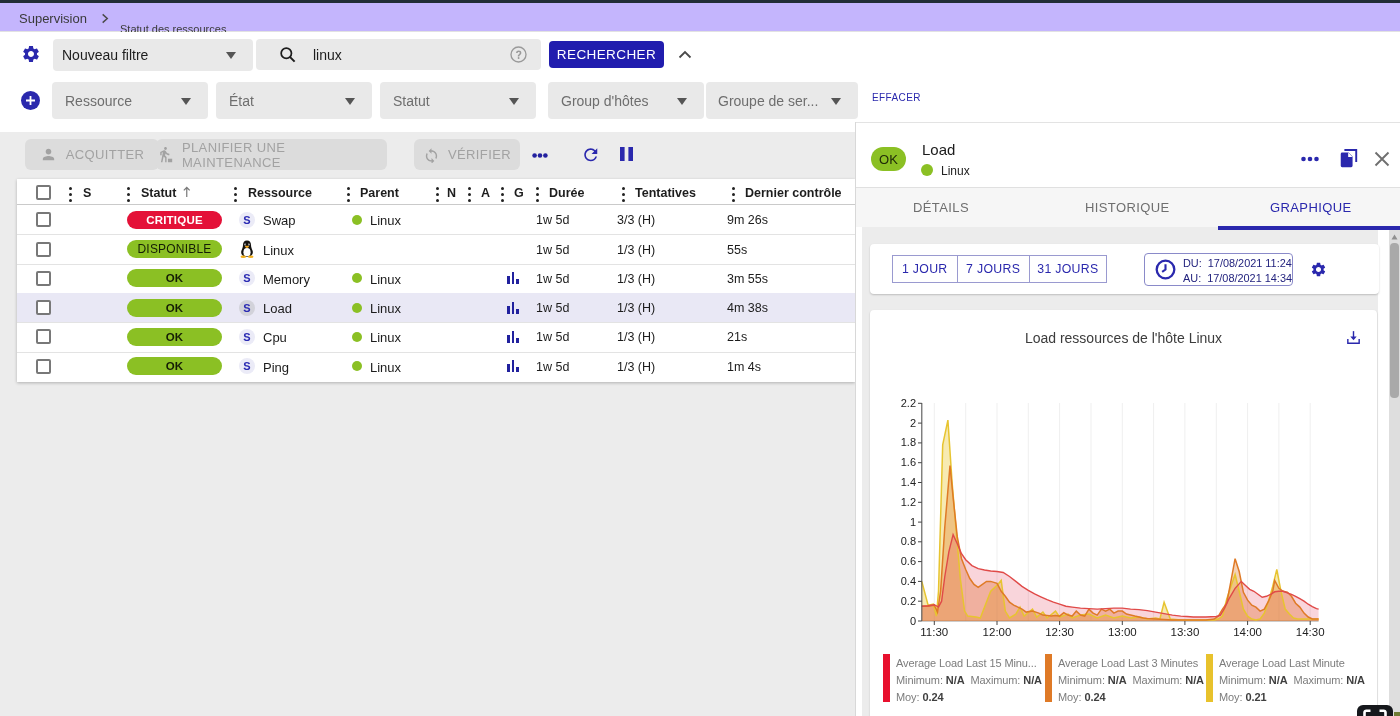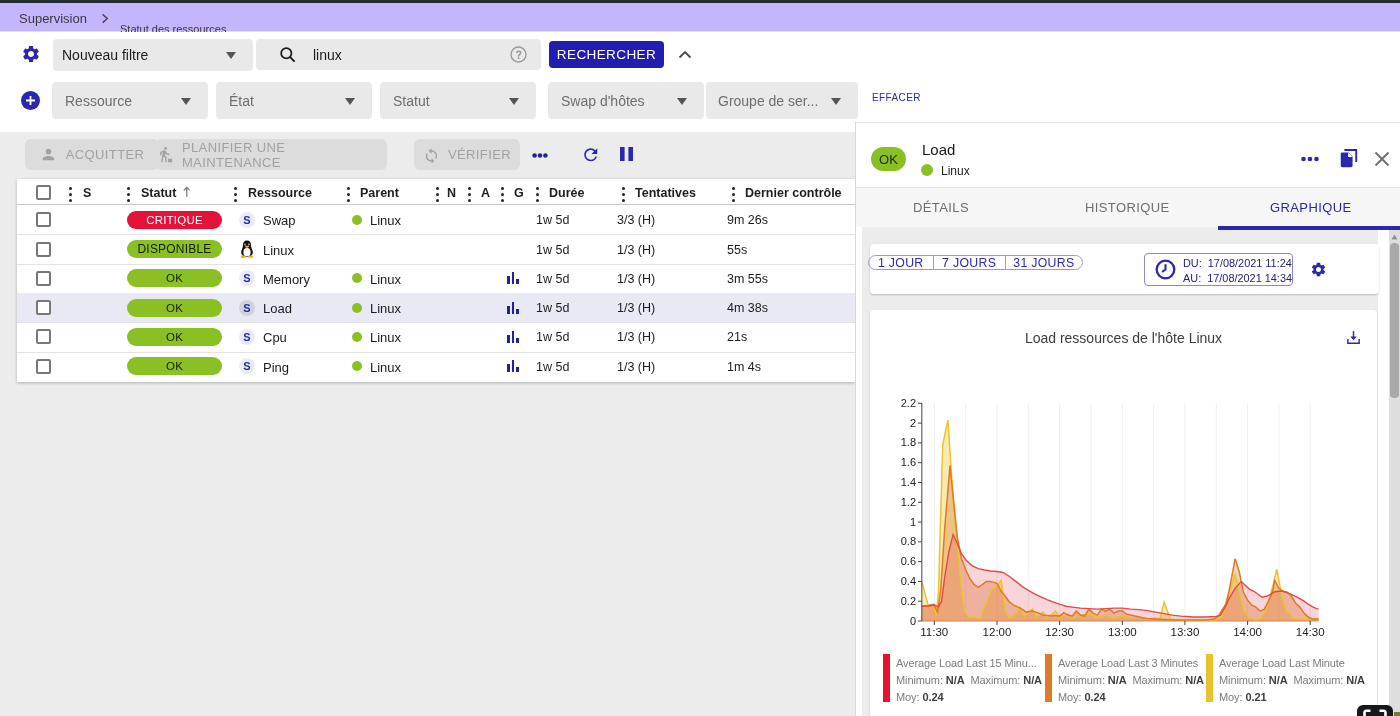--- a/index.html
+++ b/index.html
@@ -6,21 +6,21 @@
 .abs{position:absolute}
 .chip{background:#e9e9e9;border-radius:4px;display:flex;align-items:center;color:#1d1d1d;font-size:14px}
 .chip .ph{color:#6e6e6e}
 .darr{width:0;height:0;border-left:5.5px solid transparent;border-right:5.5px solid transparent;border-top:7px solid #555;position:absolute;right:17px;top:50%;margin-top:-3px}
 .ind{color:#2a28ad}
 .tbtn{position:absolute;background:#dcdcdc;border-radius:6px;color:#a2a2a2;font-size:13px;letter-spacing:.4px;display:flex;align-items:center;justify-content:center;height:31px;top:139px}
 .hcell{position:absolute;font-weight:bold;font-size:12.5px;color:#1d1d1d;top:186px}
 .hdots{position:absolute;top:187px;width:3px}
 .hdots i{display:block;width:3.4px;height:3.4px;border-radius:50%;background:#222;margin-bottom:2.4px}
 .row-sep{position:absolute;left:17px;width:838px;height:1px;background:#e3e3e3}
-.statchip{position:absolute;left:127px;width:95px;height:18px;border-radius:9px;font-weight:normal;font-size:11.5px;letter-spacing:.2px;display:flex;align-items:center;justify-content:center}
+.statchip{position:absolute;left:127px;width:95px;height:18px;border-radius:9px;font-weight:bold;font-size:11.5px;letter-spacing:.2px;display:flex;align-items:center;justify-content:center}
 .ok{background:#8bc024;color:#151e05}
 .crit{background:#e41138;color:#fff}
 .cell{position:absolute;font-size:13px;color:#1c1c1c}
 .cb{position:absolute;left:36px;width:15px;height:15px;border:2px solid #787878;border-radius:2px;background:#fff}
 .scircle{position:absolute;left:239px;width:16px;height:16px;border-radius:50%;background:#ebebf7;color:#2a2ab2;font-weight:bold;font-size:11px;display:flex;align-items:center;justify-content:center}
 .gdot{position:absolute;left:352px;width:10px;height:10px;border-radius:50%;background:#8bc024}
 .bari{position:absolute;left:507px;width:13px;height:12px}
 .bari i{position:absolute;bottom:0;width:2.6px;background:#21219e;display:block}
 .tab{position:absolute;top:200px;font-size:13px;letter-spacing:.4px;font-weight:500;color:#6f6f6f}
 .lgt{font-size:11px;color:#7c7c7c;letter-spacing:-0.1px;white-space:nowrap}
@@ -75,21 +75,21 @@
   </div>
 <div class="chip abs" style="left:216px;top:82px;width:156px;height:37px;padding-left:13px">
     <span class="ph">État</span>
     <span class="darr"></span>
   </div>
 <div class="chip abs" style="left:380px;top:82px;width:156px;height:37px;padding-left:13px">
     <span class="ph">Statut</span>
     <span class="darr"></span>
   </div>
 <div class="chip abs" style="left:548px;top:82px;width:156px;height:37px;padding-left:13px">
-    <span class="ph">Swap d'hôtes</span>
+    <span class="ph">Group d'hôtes</span>
     <span class="darr"></span>
   </div>
 <div class="chip abs" style="left:706px;top:82px;width:152px;height:37px;padding-left:12px">
     <span class="ph">Groupe de ser...</span>
     <span class="darr"></span>
   </div>
 <span class="abs ind" style="left:872px;top:92px;font-size:10px;letter-spacing:.4px">EFFACER</span>
 
 <div class="abs" style="left:0;top:132px;width:855px;height:584px;background:#ececec"></div>
 
@@ -296,21 +296,21 @@
     <path fill="#fff" d="M10.6 5.2 l5 5 h-5 z"></path>
   </svg>
 <svg class="abs" style="left:1374px;top:151px" width="16" height="16" viewBox="0 0 16 16">
     <path stroke="#6f6f6f" stroke-width="1.9" d="M1.5 1.5 L14.5 14.5 M14.5 1.5 L1.5 14.5"></path>
   </svg>
 <div class="tab" style="left:913px">DÉTAILS</div>
 <div class="tab" style="left:1085px">HISTORIQUE</div>
 <div class="tab" style="left:1270px;color:#2a28ad">GRAPHIQUE</div>
 <div class="abs" style="left:1218px;top:226px;width:182px;height:3.5px;background:#2a28ad"></div>
 <div class="abs" style="left:870px;top:244px;width:509px;height:50px;background:#fff;border-radius:4px;box-shadow:0 1px 2px rgba(0,0,0,.2)"></div>
-<div class="abs" style="left:868px;top:255px;width:215px;height:15px;border:1px solid #9a9ad0;border-radius:10px;display:flex">
+<div class="abs" style="left:892px;top:255px;width:215px;height:28px;border:1px solid #9a9ad0;border-radius:0;display:flex">
     <div style="flex:1;border-right:1px solid #9a9ad0;display:flex;align-items:center;justify-content:center;color:#2a28ad;font-size:12.3px;letter-spacing:.3px">1 JOUR</div>
     <div style="flex:1.12;border-right:1px solid #9a9ad0;display:flex;align-items:center;justify-content:center;color:#2a28ad;font-size:12.3px;letter-spacing:.3px">7 JOURS</div>
     <div style="flex:1.2;display:flex;align-items:center;justify-content:center;color:#2a28ad;font-size:12.3px;letter-spacing:.3px">31 JOURS</div>
   </div>
 <div class="abs" style="left:1144px;top:253px;width:149px;height:33px;border:1px solid #8a8ac9;border-radius:4px"></div>
 <svg class="abs" style="left:1154px;top:258px" width="23" height="23" viewBox="0 0 24 24">
     <circle cx="12" cy="12" r="9.2" fill="none" stroke="#2a28ad" stroke-width="2.4"></circle>
     <path fill="none" stroke="#2a28ad" stroke-width="2.2" d="M12 6.5 V12 L8.5 14.5"></path>
   </svg>
 <div class="abs" style="left:1183px;top:257px;font-size:10.9px;color:#23237e">DU:&nbsp; 17/08/2021 11:24</div>

